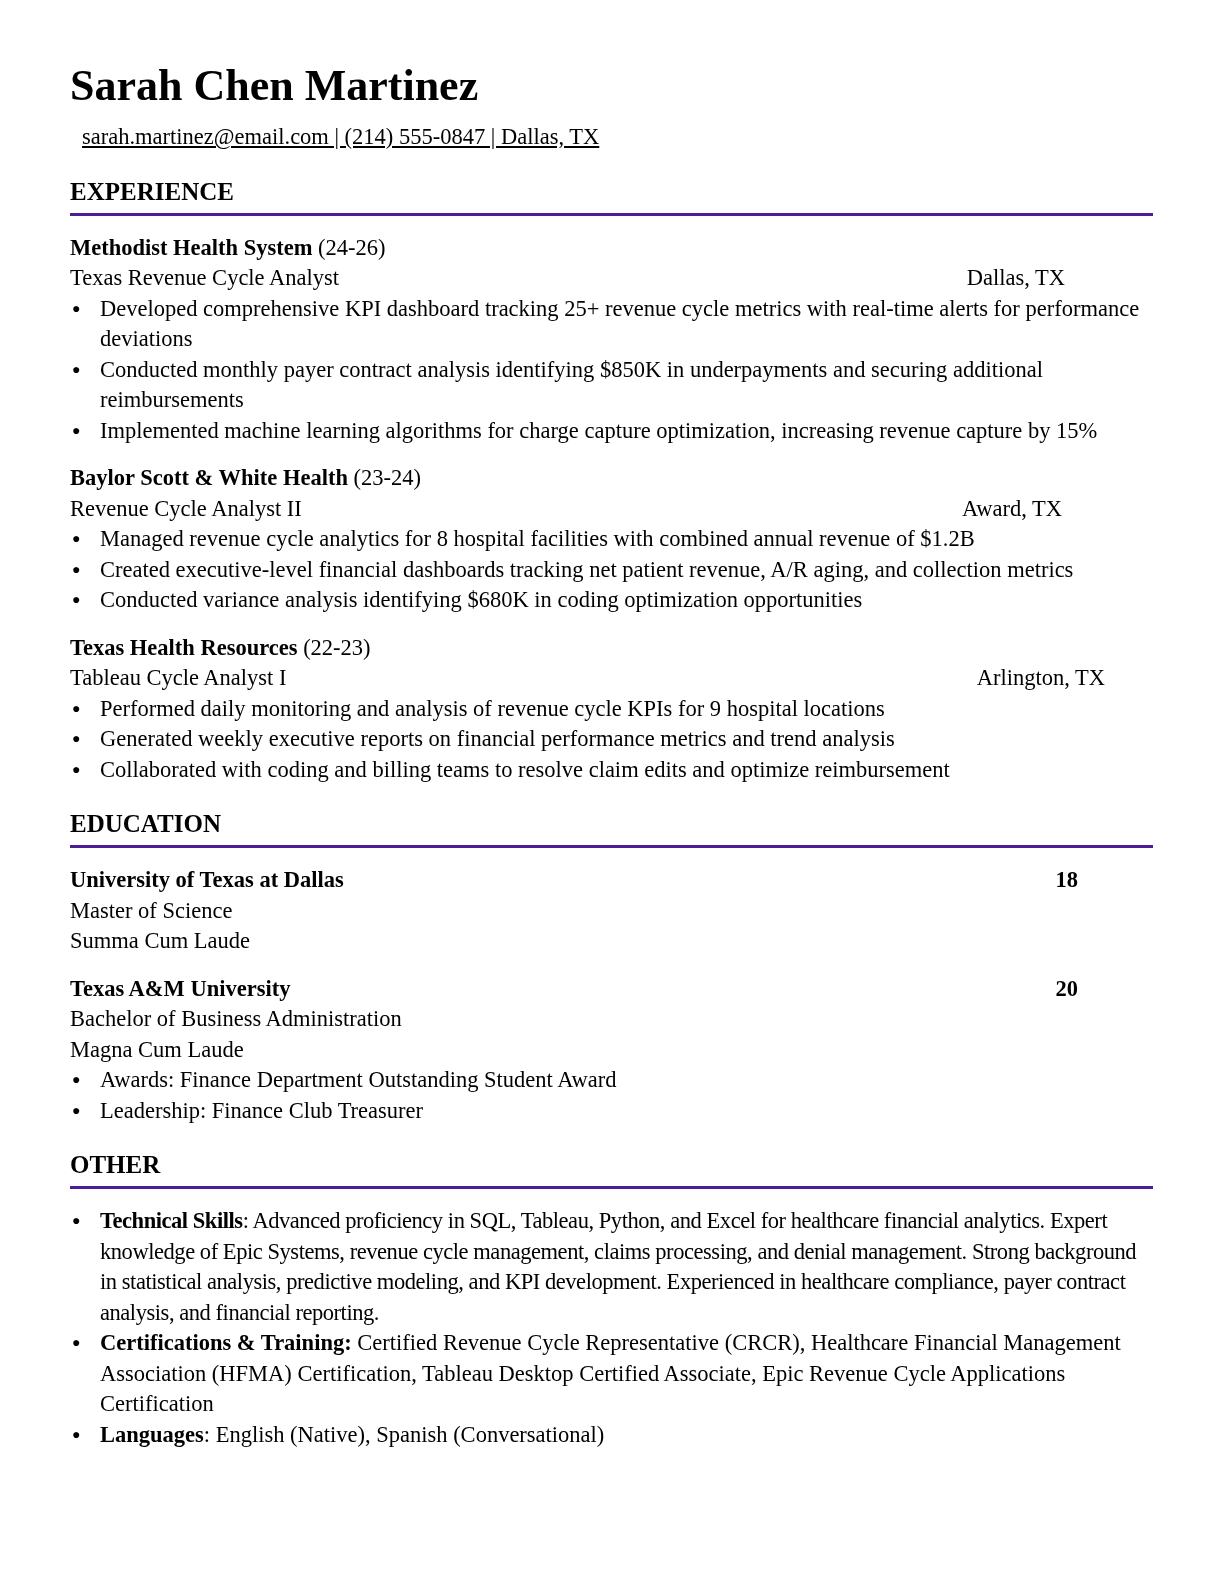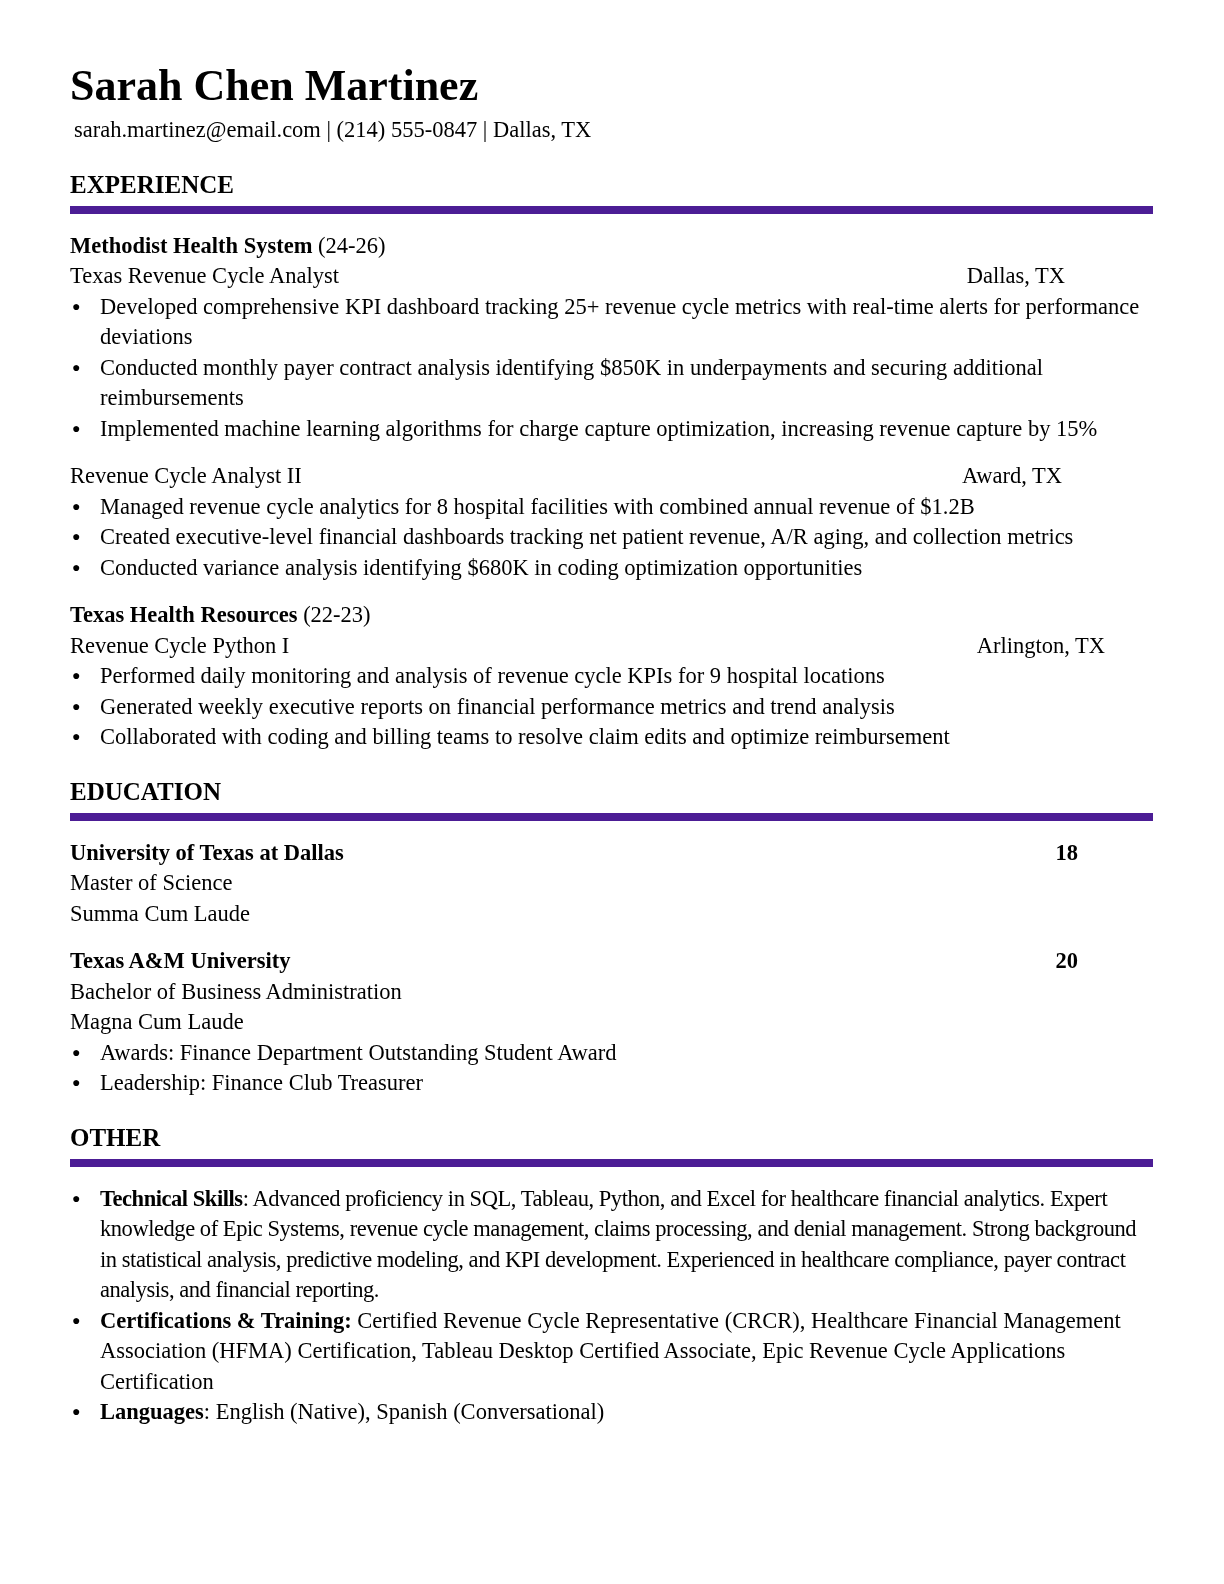--- a/index.html
+++ b/index.html
@@ -28,21 +28,21 @@
   .contact {
     margin: 0;
   }
   .section {
     margin-top: 25px;
   }
   .section-title {
     font-size: 25px;
     line-height: 28px;
     font-weight: bold;
-    border-bottom: 8px solid #4c1d95;
+    border-bottom: 3px solid #4c1d95;
     padding-bottom: 7px;
     margin: 0 0 0 0;
   }
   .entry {
     margin-top: 17px;
   }
   .head-row, .sub-row {
     display: flex;
     justify-content: space-between;
     align-items: baseline;
@@ -65,21 +65,21 @@
   ul.bullets li::before {
     content: "\25CF";
     position: absolute;
     left: -28px;
     top: 0;
     font-size: 14px;
     line-height: 30.5px;
   }
   .condensed { letter-spacing: -0.45px; }
   .item-label { font-weight: bold; margin-top: 40px; }
-  .plain { margin: 4px; }
+  .plain { margin: 12px; text-decoration: underline; }
 </style>
 </head>
 <body>
 
 <div class="page">
 
   <h1 class="name">Sarah Chen Martinez</h1>
   <p class="contact plain">sarah.martinez@email.com | (214) 555-0847 | Dallas, TX</p>
 
   <div class="section">
@@ -94,37 +94,40 @@
         <span class="mr-88">Dallas, TX</span>
       </div>
       <ul class="bullets">
         <li>Developed comprehensive KPI dashboard tracking 25+ revenue cycle metrics with real-time alerts for performance deviations</li>
         <li>Conducted monthly payer contract analysis identifying $850K in underpayments and securing additional reimbursements</li>
         <li>Implemented machine learning algorithms for charge capture optimization, increasing revenue capture by 15%</li>
       </ul>
     </div>
 
     <div class="entry">
+      <div class="head-row">
+        <span><span class="company">Baylor Scott &amp; White Health</span> <span class="dates">(23-24)</span></span>
+      </div>
       <div class="sub-row">
         <span>Revenue Cycle Analyst II</span>
         <span class="mr-91">Award, TX</span>
       </div>
       <ul class="bullets">
         <li>Managed revenue cycle analytics for 8 hospital facilities with combined annual revenue of $1.2B</li>
         <li>Created executive-level financial dashboards tracking net patient revenue, A/R aging, and collection metrics</li>
         <li>Conducted variance analysis identifying $680K in coding optimization opportunities</li>
       </ul>
     </div>
 
     <div class="entry">
       <div class="head-row">
         <span><span class="company">Texas Health Resources</span> <span class="dates">(22-23)</span></span>
       </div>
       <div class="sub-row">
-        <span>Revenue Cycle Python I</span>
+        <span>Tableau Cycle Analyst I</span>
         <span class="mr-48">Arlington, TX</span>
       </div>
       <ul class="bullets">
         <li>Performed daily monitoring and analysis of revenue cycle KPIs for 9 hospital locations</li>
         <li>Generated weekly executive reports on financial performance metrics and trend analysis</li>
         <li>Collaborated with coding and billing teams to resolve claim edits and optimize reimbursement</li>
       </ul>
     </div>
   </div>
 

